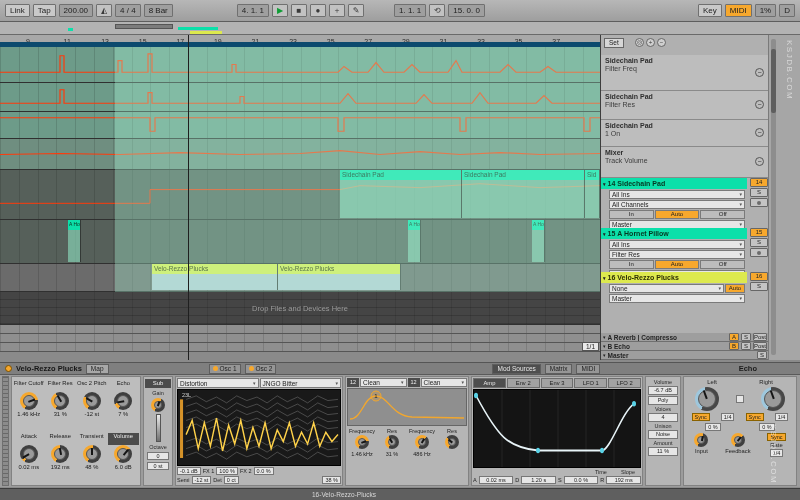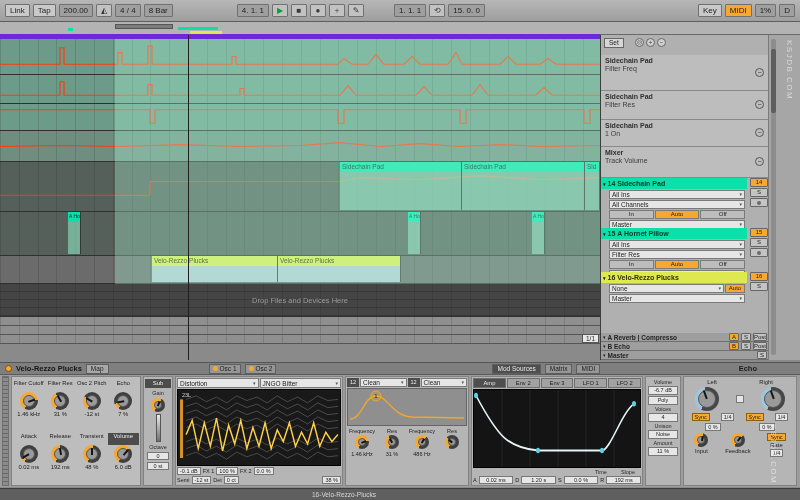--- a/index.html
+++ b/index.html
@@ -14,21 +14,21 @@
 .ticon.play{color:#0f9d35}
 .mlauto{margin-left:auto}
 
 .overview{position:absolute;top:22px;left:0;width:800px;height:13px;background:#b3b3b3;border-bottom:1px solid #6a6a6a}
 .loopbrace{position:absolute;top:2px;left:115px;width:58px;height:5px;background:#7c7c7c;border:1px solid #555}
 .ovmark{position:absolute;height:3px}
 
 .ruler{position:absolute;top:35px;left:0;width:600px;height:15px;background:#a8a8a8;border-bottom:1px solid #4f4f4f;display:flex;padding-left:26px;overflow:hidden}
 .ruler span{flex:0 0 37.6px;font-size:7px;color:#2c2c2c;line-height:14px}
 
-.lanes{position:absolute;top:34px;left:0;width:600px;height:250px;background:#6d28d9}
+.lanes{position:absolute;top:42px;left:0;width:600px;height:250px;background:#0c4a6e}
 .lane{position:absolute;left:0;width:600px;border-bottom:1px solid #303030;background-image:repeating-linear-gradient(90deg,rgba(0,0,0,.13) 0 1px,transparent 1px 18.8px)}
 .lane svg{position:absolute;inset:0;width:100%;height:100%}
 .lane.green{background-color:var(--lane_green,#6d9b89)}
 .lane.greenish{background-color:#6f8e80}
 .lane.trk{background-color:#56605a}
 .lane.gray{background-color:#6b6b6b}
 .lane.ret{background-color:#8f8f8f;border-bottom:1px solid #555}
 .empty-strip{background-color:#454545;background-image:repeating-linear-gradient(180deg,transparent 0 7px,rgba(0,0,0,.18) 7px 8px),repeating-linear-gradient(90deg,rgba(0,0,0,.1) 0 1px,transparent 1px 18.8px)}
 .drop-hint{position:absolute;width:100%;text-align:center;font-size:7.5px;color:#9b9b9b;top:12px}
 .selection{position:absolute;left:115px;top:5px;width:485px;height:245px;background:var(--selection,rgba(175,255,222,.32));pointer-events:none;z-index:10}

